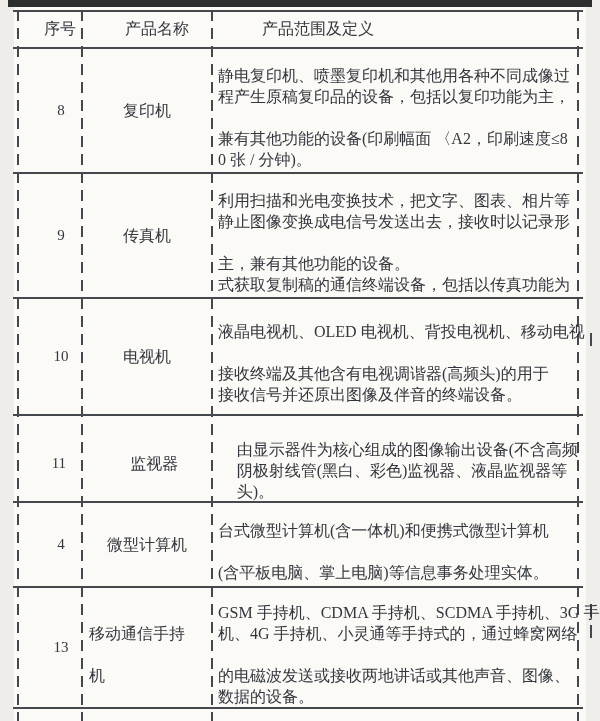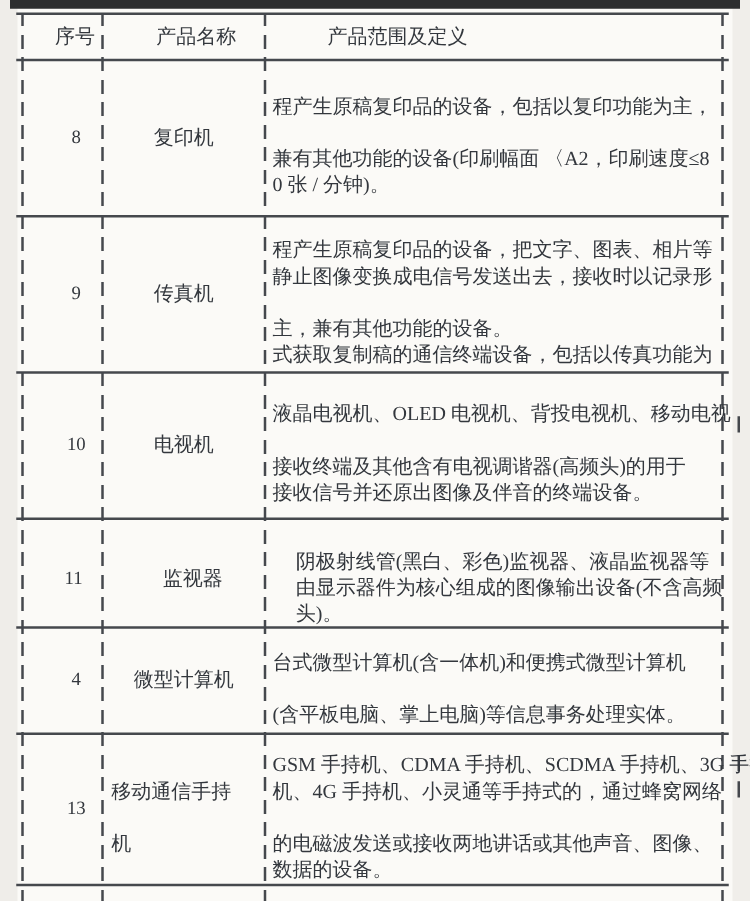--- a/index.html
+++ b/index.html
@@ -71,34 +71,35 @@
   <div class="hc2">产品名称</div>
   <div class="hc3">产品范围及定义</div>
 </div>
 
 <div class="row r8">
   <div class="c1">8</div>
   <div class="c2">
     <div class="ln">复印机</div>
   </div>
   <div class="c3">
+    <div class="ln">静电复印机、喷墨复印机和其他用各种不同成像过</div>
     <div class="ln">程产生原稿复印品的设备，包括以复印功能为主，</div>
     <div class="ln"></div>
     <div class="ln">兼有其他功能的设备(印刷幅面 〈A2，印刷速度≤8</div>
     <div class="ln">0 张 / 分钟)。</div>
   </div>
 </div>
 
 <div class="row r9">
   <div class="c1">9</div>
   <div class="c2">
     <div class="ln">传真机</div>
   </div>
   <div class="c3">
-    <div class="ln">程产生原稿复印品的设备，把文字、图表、相片等</div>
+    <div class="ln">利用扫描和光电变换技术，把文字、图表、相片等</div>
     <div class="ln">静止图像变换成电信号发送出去，接收时以记录形</div>
     <div class="ln"></div>
     <div class="ln">主，兼有其他功能的设备。</div>
     <div class="ln">式获取复制稿的通信终端设备，包括以传真功能为</div>
   </div>
 </div>
 
 <div class="row r10">
   <div class="c1">10</div>
   <div class="c2">
@@ -111,22 +112,22 @@
     <div class="ln">接收信号并还原出图像及伴音的终端设备。</div>
   </div>
 </div>
 
 <div class="row r11">
   <div class="c1">11</div>
   <div class="c2">
     <div class="ln">监视器</div>
   </div>
   <div class="c3">
+    <div class="ln">由显示器件为核心组成的图像输出设备(不含高频</div>
     <div class="ln">阴极射线管(黑白、彩色)监视器、液晶监视器等</div>
-    <div class="ln">由显示器件为核心组成的图像输出设备(不含高频</div>
     <div class="ln">头)。</div>
   </div>
 </div>
 
 <div class="row r12">
   <div class="c1">4</div>
   <div class="c2">
     <div class="ln">微型计算机</div>
   </div>
   <div class="c3">

